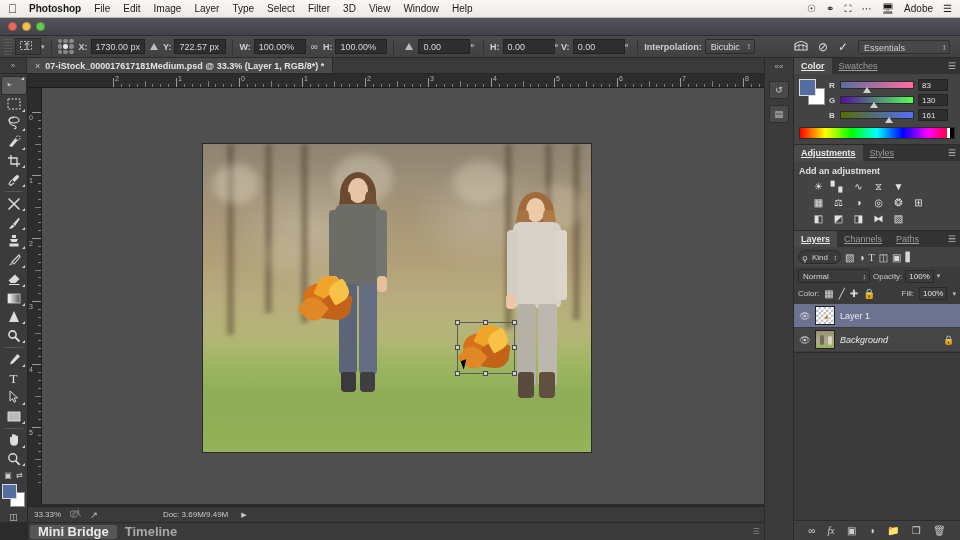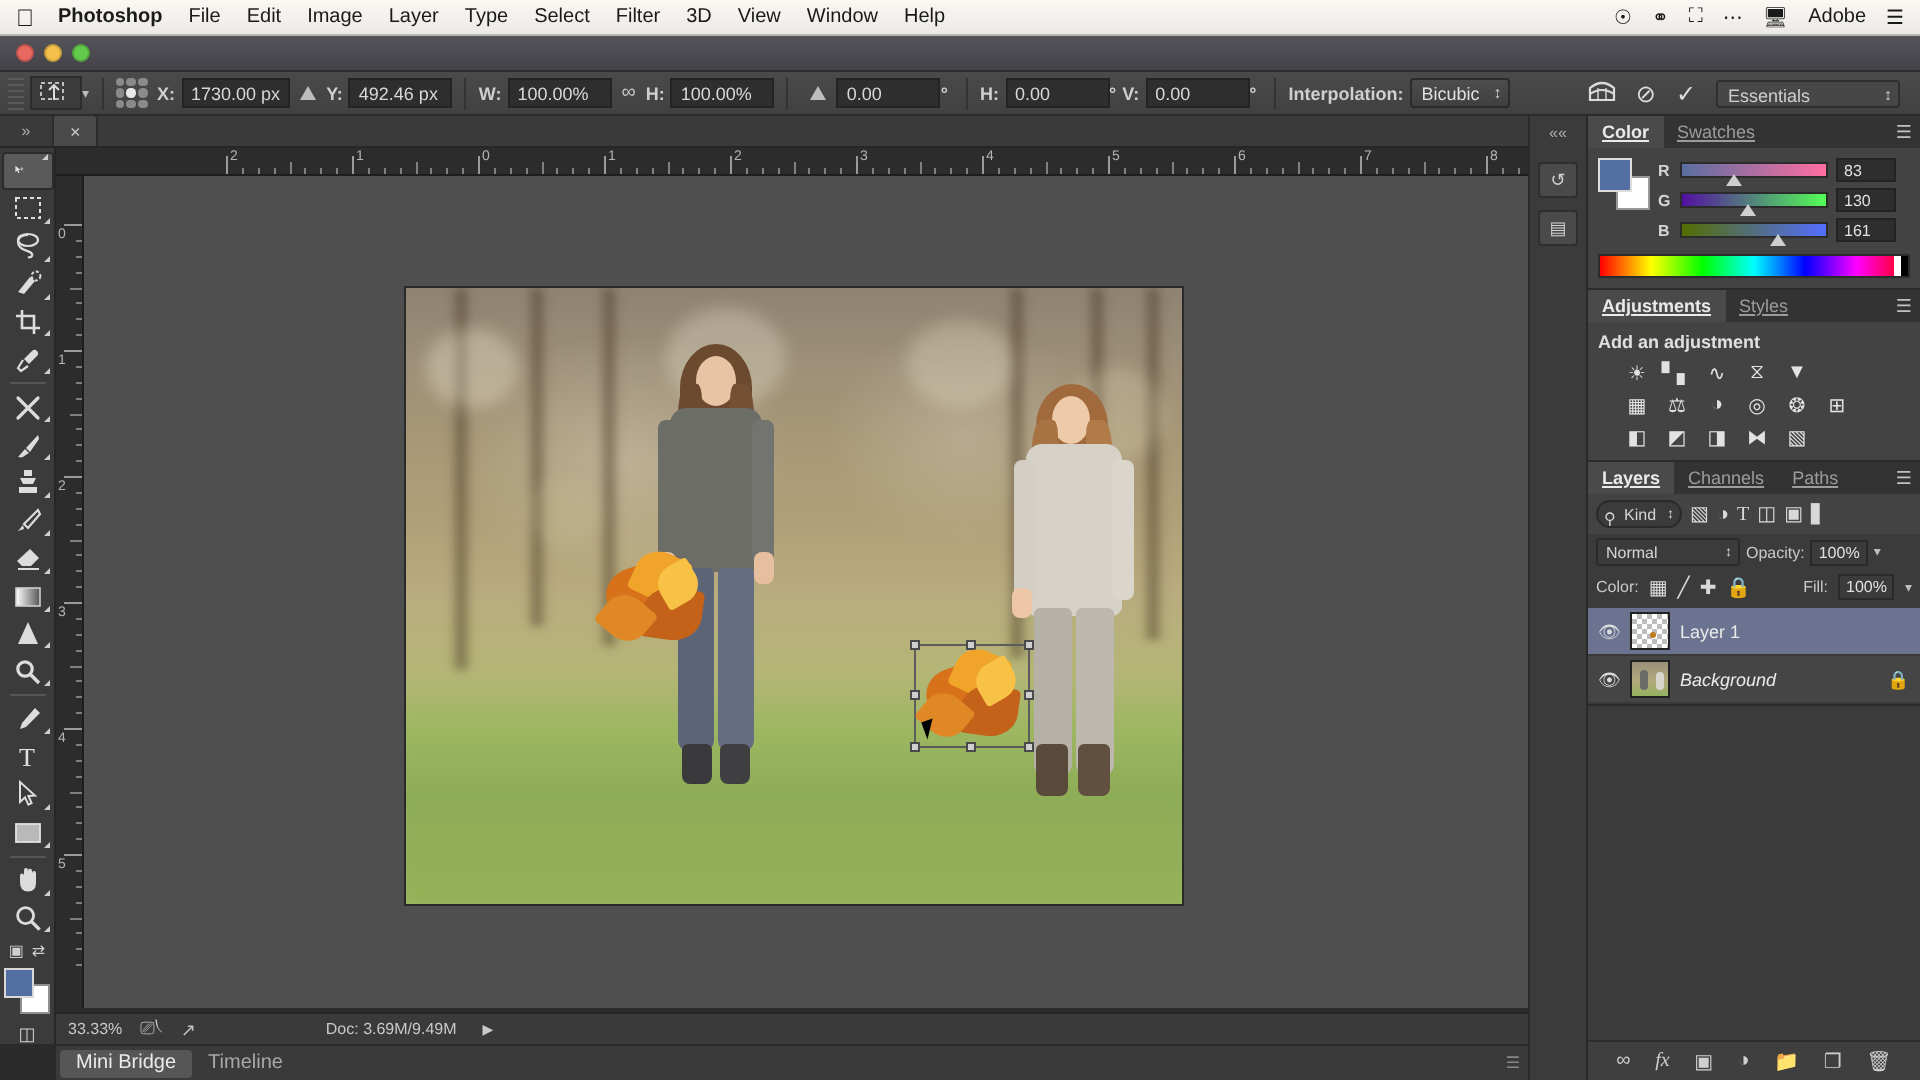--- a/index.html
+++ b/index.html
@@ -182,22 +182,22 @@
     display:flex; align-items:center; gap:9px; padding:0 6px; color:#c9c9c9; font-size:8px;
   }
   .statusbar .sico { font-size:9px; color:#c2c2c2; }
   .statusbar .arr { margin-left:4px; font-size:7px; }
 
   
   .bottombar {
     position:absolute; left:28px; top:522px; width:736px; height:18px;
     background:#3a3a3a; border-top:1px solid #2a2a2a; display:flex; align-items:center; padding-left:2px;
   }
-  .btab { height:14px; padding:0 8px; font-size:10px; color:#a8a8a8;
-    display:flex; align-items:center; border-radius:2px; }
+  .btab { height:14px; padding:0 8px; font-size:13px; color:#a8a8a8;
+    display:flex; align-items:center; border-radius:2px;font-weight:bold; }
   .btab.active { background:#565656; color:#eaeaea; }
   .bottombar .rgrip { margin-left:auto; margin-right:4px; color:#888; font-size:8px; }
 
   
   .dockstrip {
     position:absolute; left:764px; top:58px; width:30px; height:482px;
     background:#3b3b3b; border-left:1px solid #2a2a2a; border-right:1px solid #2a2a2a;
     padding-top:4px; display:flex; flex-direction:column; align-items:center; gap:6px;
   }
   .dockstrip .dchev { color:#b0b0b0; font-size:8px; margin-bottom:4px; }
@@ -344,21 +344,21 @@
         <i></i>
         <i></i>
         <i></i>
         <i></i>
     </span>
 
     <span class="lbl">X:</span>
     <span class="field">1730.00 px</span>
     <span class="tri"></span>
     <span class="lbl">Y:</span>
-    <span class="field">492.46 px</span>
+    <span class="field">722.57 px</span>
 
     <span class="divider"></span>
     <span class="lbl">W:</span>
     <span class="field">100.00%</span>
     <span class="link-ico">∞</span>
     <span class="lbl">H:</span>
     <span class="field">100.00%</span>
 
     <span class="divider"></span>
     <span class="tri"></span>
@@ -388,20 +388,21 @@
       <span class="ibtn">⊘</span>
       <span class="ibtn">✓</span>
       <span class="ws-sel">Essentials</span>
     </span>
   </div>
 
   <div class="tabbar">
     <span class="chev">»</span>
     <span class="doctab">
       <span class="x">×</span>
+      <span>07-iStock_000017617181Medium.psd @ 33.3% (Layer 1, RGB/8*) *</span>
     </span>
   </div>
 
   <div class="toolbox">
     <div class="tool sel">
       <svg width="14" height="14" viewBox="0 0 14 14">
           <path d="M2 1 L2 10 L4.4 7.8 L6 11.6 L7.6 10.8 L6.1 7.2 L9.2 7 Z" fill="#e2e2e2"></path>
           <path d="M11 3 L11 8 M9 5.5 L13 5.5" stroke="#e2e2e2" stroke-width="1"></path>
         </svg>
     </div>

